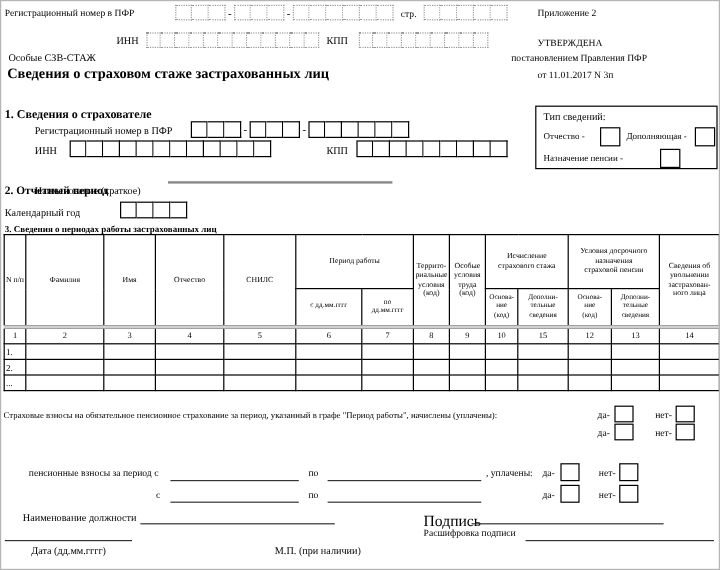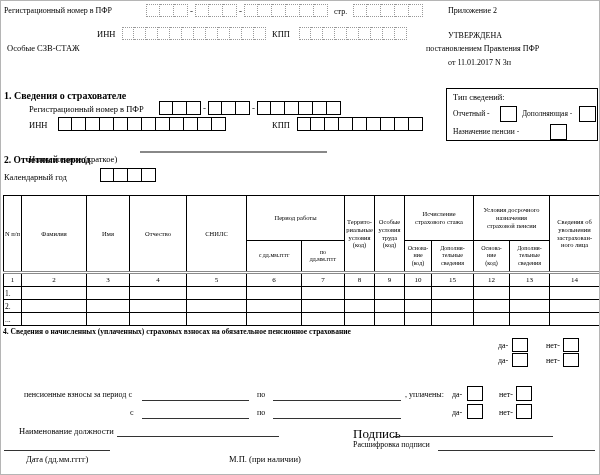--- a/index.html
+++ b/index.html
@@ -97,25 +97,26 @@
       <span class="cell"></span>
       <span class="cell"></span>
       <span class="cell"></span>
       <span class="cell"></span>
     </span>
   <span class="abs nw" style="left:447px;top:30px;font-size:8px">УТВЕРЖДЕНА</span>
 
   <span class="abs nw" style="left:6px;top:42px;font-size:8.5px">Особые СЗВ-СТАЖ</span>
   <span class="abs nw" style="left:425px;top:43px;font-size:8px">постановлением Правления ПФР</span>
 
+  <span class="abs nw b" style="left:5px;top:53px;font-size:12px">Сведения о страховом стаже застрахованных лиц</span>
   <span class="abs nw" style="left:447px;top:57px;font-size:8px">от 11.01.2017 N 3п</span>
 
   <div class="abs" style="left:445px;top:87px;width:152px;height:53px;border:1px solid #000;box-sizing:border-box">
     <span class="abs nw" style="left:6px;top:3px;font-size:8.5px">Тип сведений:</span>
-    <span class="abs nw" style="left:6px;top:20px;font-size:7.5px">Отчетный -</span>
+    <span class="abs nw" style="left:6px;top:20px;font-size:7.5px">Отчество -</span>
     <span class="abs bx" style="left:53px;top:17px;width:17px;height:16px"></span>
     <span class="abs nw" style="left:75px;top:20px;font-size:7.5px">Дополняющая -</span>
     <span class="abs bx" style="left:132px;top:17px;width:17px;height:16px"></span>
     <span class="abs nw" style="left:6px;top:38px;font-size:7.5px">Назначение пенсии -</span>
     <span class="abs bx" style="left:103px;top:35px;width:17px;height:16px"></span>
   </div>
 
   <span class="abs nw b" style="left:3px;top:89px;font-size:10px">1. Сведения о страхователе</span>
   <span class="abs nw" style="left:28px;top:103px;font-size:8.5px">Регистрационный номер в ПФР</span>
   <div class="abs row" style="left:158px;top:100px">
@@ -172,20 +173,21 @@
 
   <span class="abs nw b" style="left:3px;top:154px;font-size:9.5px">2. Отчетный период</span>
   <span class="abs nw" style="left:3px;top:171px;font-size:8.5px">Календарный год</span>
   <span class="abs cellgroup" style="left:99px;top:167px">
       <span class="cell"></span>
       <span class="cell"></span>
       <span class="cell"></span>
       <span class="cell"></span>
     </span>
 
+  <span class="abs nw b" style="left:3px;top:185px;font-size:7.5px">3. Сведения о периодах работы застрахованных лиц</span>
   <table class="grid abs" style="left:2px;top:194px">
     <colgroup>
       <col style="width:18px">
         <col style="width:65px">
         <col style="width:43px">
         <col style="width:57px">
       <col style="width:60px">
         <col style="width:55px">
         <col style="width:43px">
         <col style="width:30px">
@@ -333,21 +335,21 @@
           <td></td>
           <td></td>
           <td></td>
           <td></td>
           <td></td>
           <td></td>
     </tr>
   </tbody>
     </table>
 
-  <span class="abs nw b" style="left:2px;top:326px;font-size:7.5px">4. Сведения о начисленных (уплаченных) страховых взносах на обязательное пенсионное страхование</span>
+  <span class="abs nw" style="left:2px;top:340px;font-size:7.3px;width:492px;overflow:hidden;display:inline-block">Страховые взносы на обязательное пенсионное страхование за период, указанный в графе "Период работы", начислены (уплачены):</span>
   <span class="abs nw" style="left:497px;top:340px;font-size:8px">да-</span>
   <span class="abs bx" style="left:511px;top:337px;width:16px;height:14px"></span>
   <span class="abs nw" style="left:545px;top:340px;font-size:8px">нет-</span>
   <span class="abs bx" style="left:562px;top:337px;width:16px;height:14px"></span>
   <span class="abs nw" style="left:497px;top:355px;font-size:8px">да-</span>
   <span class="abs bx" style="left:511px;top:352px;width:16px;height:14px"></span>
   <span class="abs nw" style="left:545px;top:355px;font-size:8px">нет-</span>
   <span class="abs bx" style="left:562px;top:352px;width:16px;height:14px"></span>
 
 

